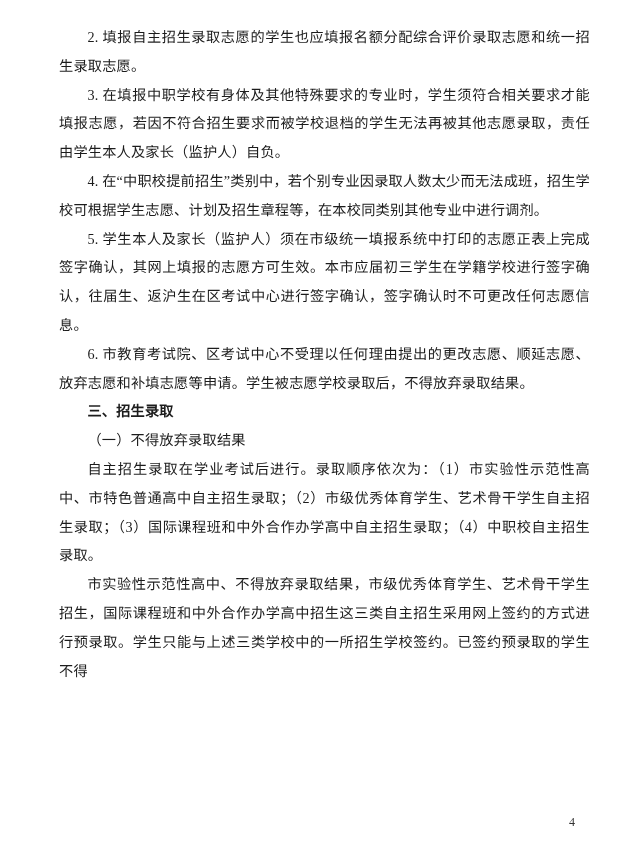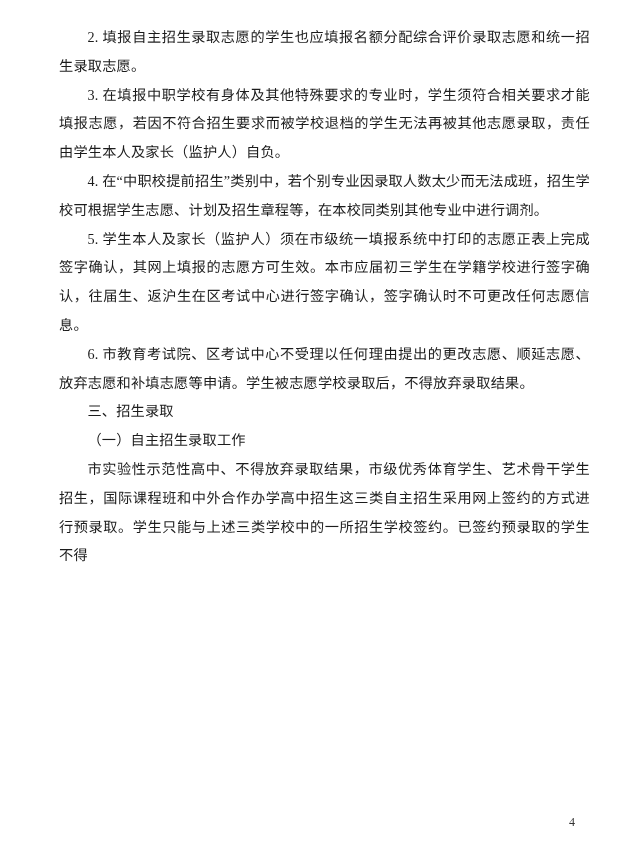--- a/index.html
+++ b/index.html
@@ -27,21 +27,21 @@
     font-size: 14.2px;
     line-height: 28.8px;
     color: #1c1c1c;
     text-align: justify;
     text-justify: inter-ideograph;
     text-indent: 2em;
     word-break: break-all;
     letter-spacing: 0.2px;
   }
   .heading {
-    font-weight: normal;
+    font-weight: bold;
   }
   .page-number {
     position: absolute;
     left: 560px;
     top: 814px;
     width: 24px;
     text-align: center;
     font-size: 12px;
     line-height: 16px;
     color: #333333;
@@ -51,17 +51,18 @@
 <body>
 
 <div class="page">
   <div class="content">
     <p class="para">2. 填报自主招生录取志愿的学生也应填报名额分配综合评价录取志愿和统一招生录取志愿。</p>
     <p class="para">3. 在填报中职学校有身体及其他特殊要求的专业时，学生须符合相关要求才能填报志愿，若因不符合招生要求而被学校退档的学生无法再被其他志愿录取，责任由学生本人及家长（监护人）自负。</p>
     <p class="para">4. 在“中职校提前招生”类别中，若个别专业因录取人数太少而无法成班，招生学校可根据学生志愿、计划及招生章程等，在本校同类别其他专业中进行调剂。</p>
     <p class="para">5. 学生本人及家长（监护人）须在市级统一填报系统中打印的志愿正表上完成签字确认，其网上填报的志愿方可生效。本市应届初三学生在学籍学校进行签字确认，往届生、返沪生在区考试中心进行签字确认，签字确认时不可更改任何志愿信息。</p>
     <p class="para">6. 市教育考试院、区考试中心不受理以任何理由提出的更改志愿、顺延志愿、放弃志愿和补填志愿等申请。学生被志愿学校录取后，不得放弃录取结果。</p>
     <p class="para heading">三、招生录取</p>
-    <p class="para">（一）自主招生录取工作</p>
+    <p class="para">（一）不得放弃录取结果</p>
+    <p class="para">自主招生录取在学业考试后进行。录取顺序依次为：（1）市实验性示范性高中、市特色普通高中自主招生录取；（2）市级优秀体育学生、艺术骨干学生自主招生录取；（3）国际课程班和中外合作办学高中自主招生录取；（4）中职校自主招生录取。</p>
     <p class="para">市实验性示范性高中、不得放弃录取结果，市级优秀体育学生、艺术骨干学生招生，国际课程班和中外合作办学高中招生这三类自主招生采用网上签约的方式进行预录取。学生只能与上述三类学校中的一所招生学校签约。已签约预录取的学生不得</p>
   </div>
   <div class="page-number">4</div>
 </div>
 
 </body></html>

